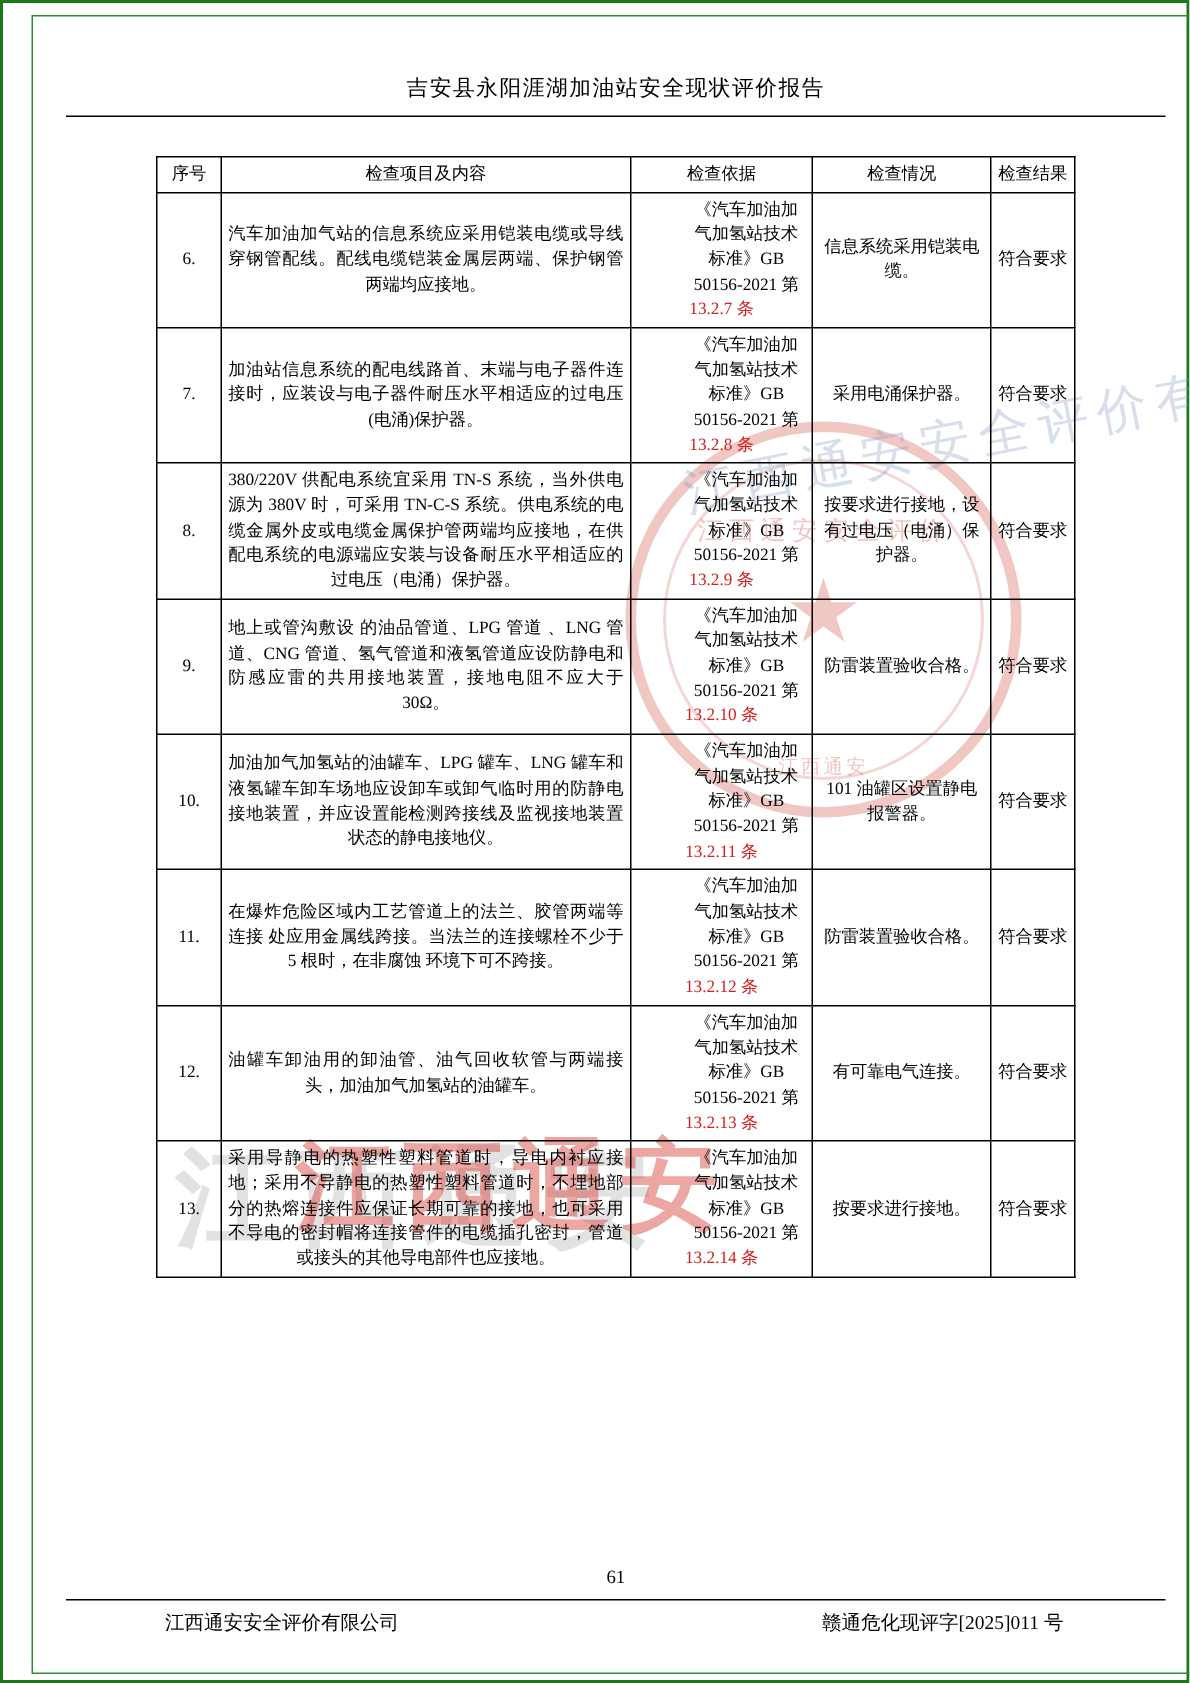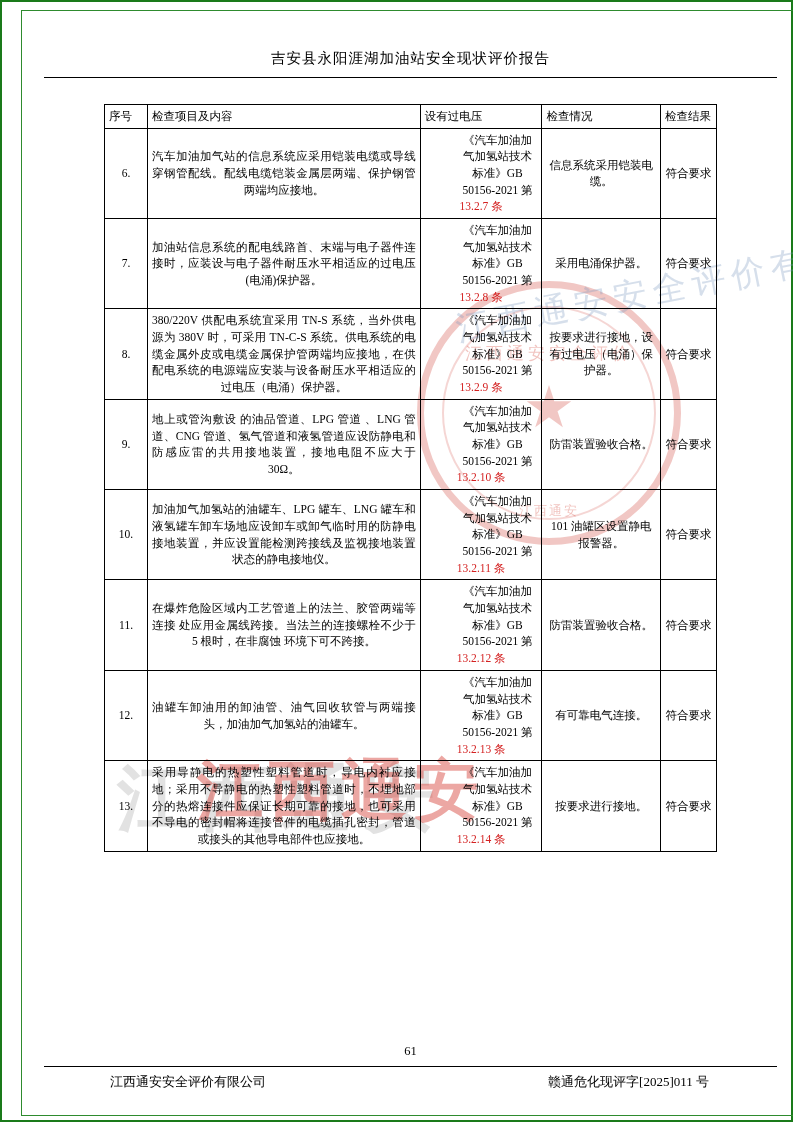--- a/index.html
+++ b/index.html
@@ -81,21 +81,21 @@
   }
   table.main td, table.main th {
     border: 1px solid #000;
     vertical-align: middle;
     padding: 3px 4px;
     font-size: 11.5px;
     line-height: 1.45;
     font-weight: normal;
   }
   th.h {
-    text-align: left;
+    text-align: center;
     font-size: 12.5px;
     padding: 6px 2px;
   }
   col.c0 { width: 40px; }
   col.c1 { width: 253px; }
   col.c2 { width: 113px; }
   col.c3 { width: 110px; }
   col.c4 { width: 52px; }
 
   td.num { text-align: center; font-size: 12.5px; }
@@ -204,21 +204,21 @@
         <col class="c0">
           <col class="c1">
           <col class="c2">
           <col class="c3">
           <col class="c4">
       </colgroup>
       <thead>
         <tr>
           <th class="h">序号</th>
           <th class="h">检查项目及内容</th>
-          <th class="h">设有过电压</th>
+          <th class="h">检查依据</th>
           <th class="h">检查情况</th>
           <th class="h">检查结果</th>
         </tr>
       </thead>
       <tbody id="tbody">
           <tr>
             <td class="num">6.</td>
             <td class="content">汽车加油加气站的信息系统应采用铠装电缆或导线穿钢管配线。配线电缆铠装金属层两端、保护钢管两端均应接地。</td>
             <td class="basis">
               <span class="basis-line">《汽车加油加气加氢站技术标准》GB 50156-2021 第</span>

